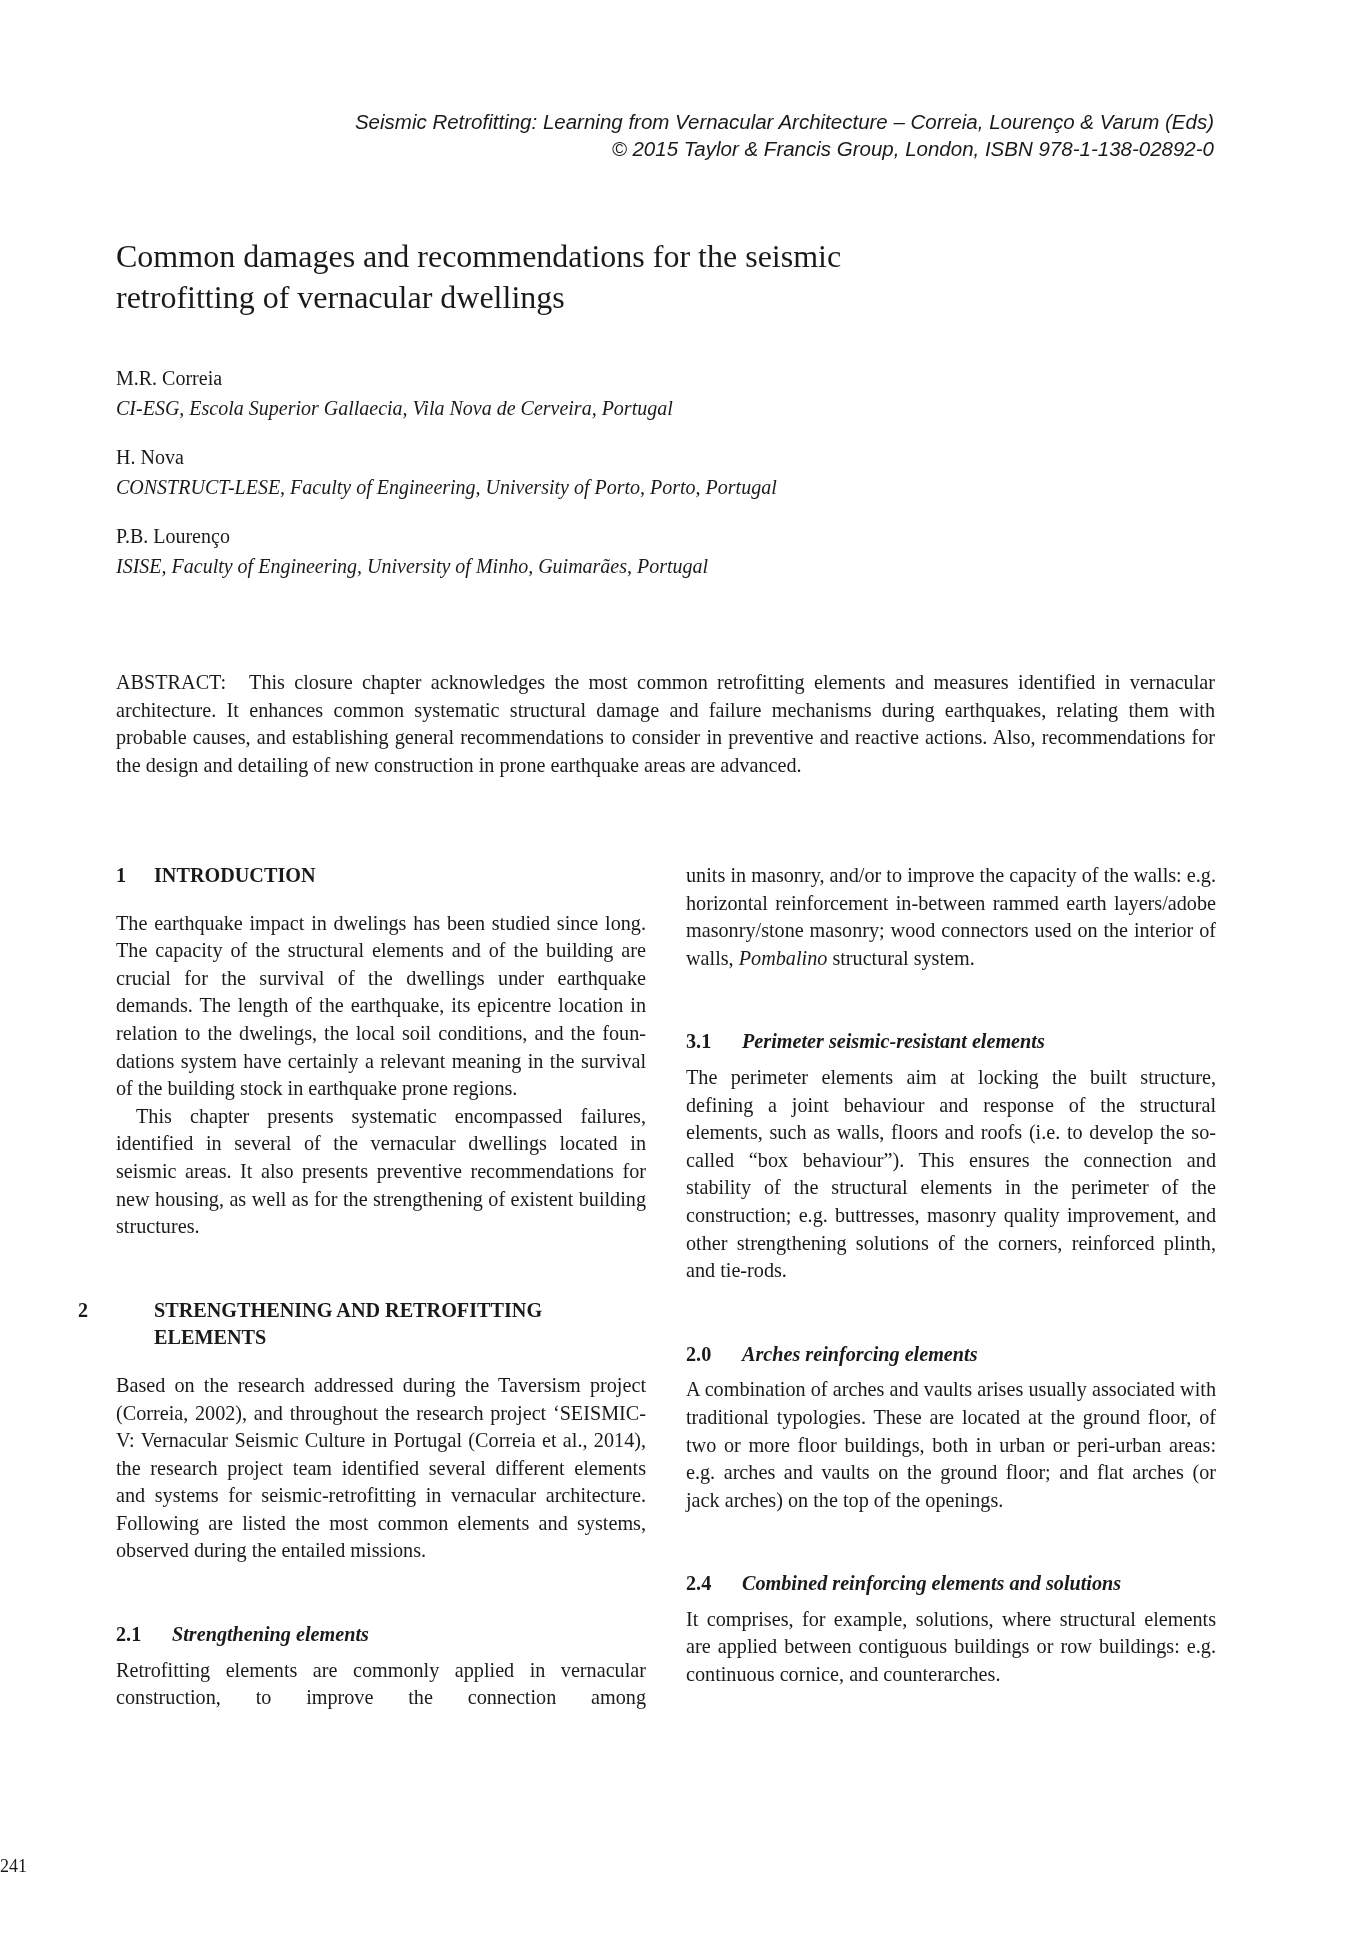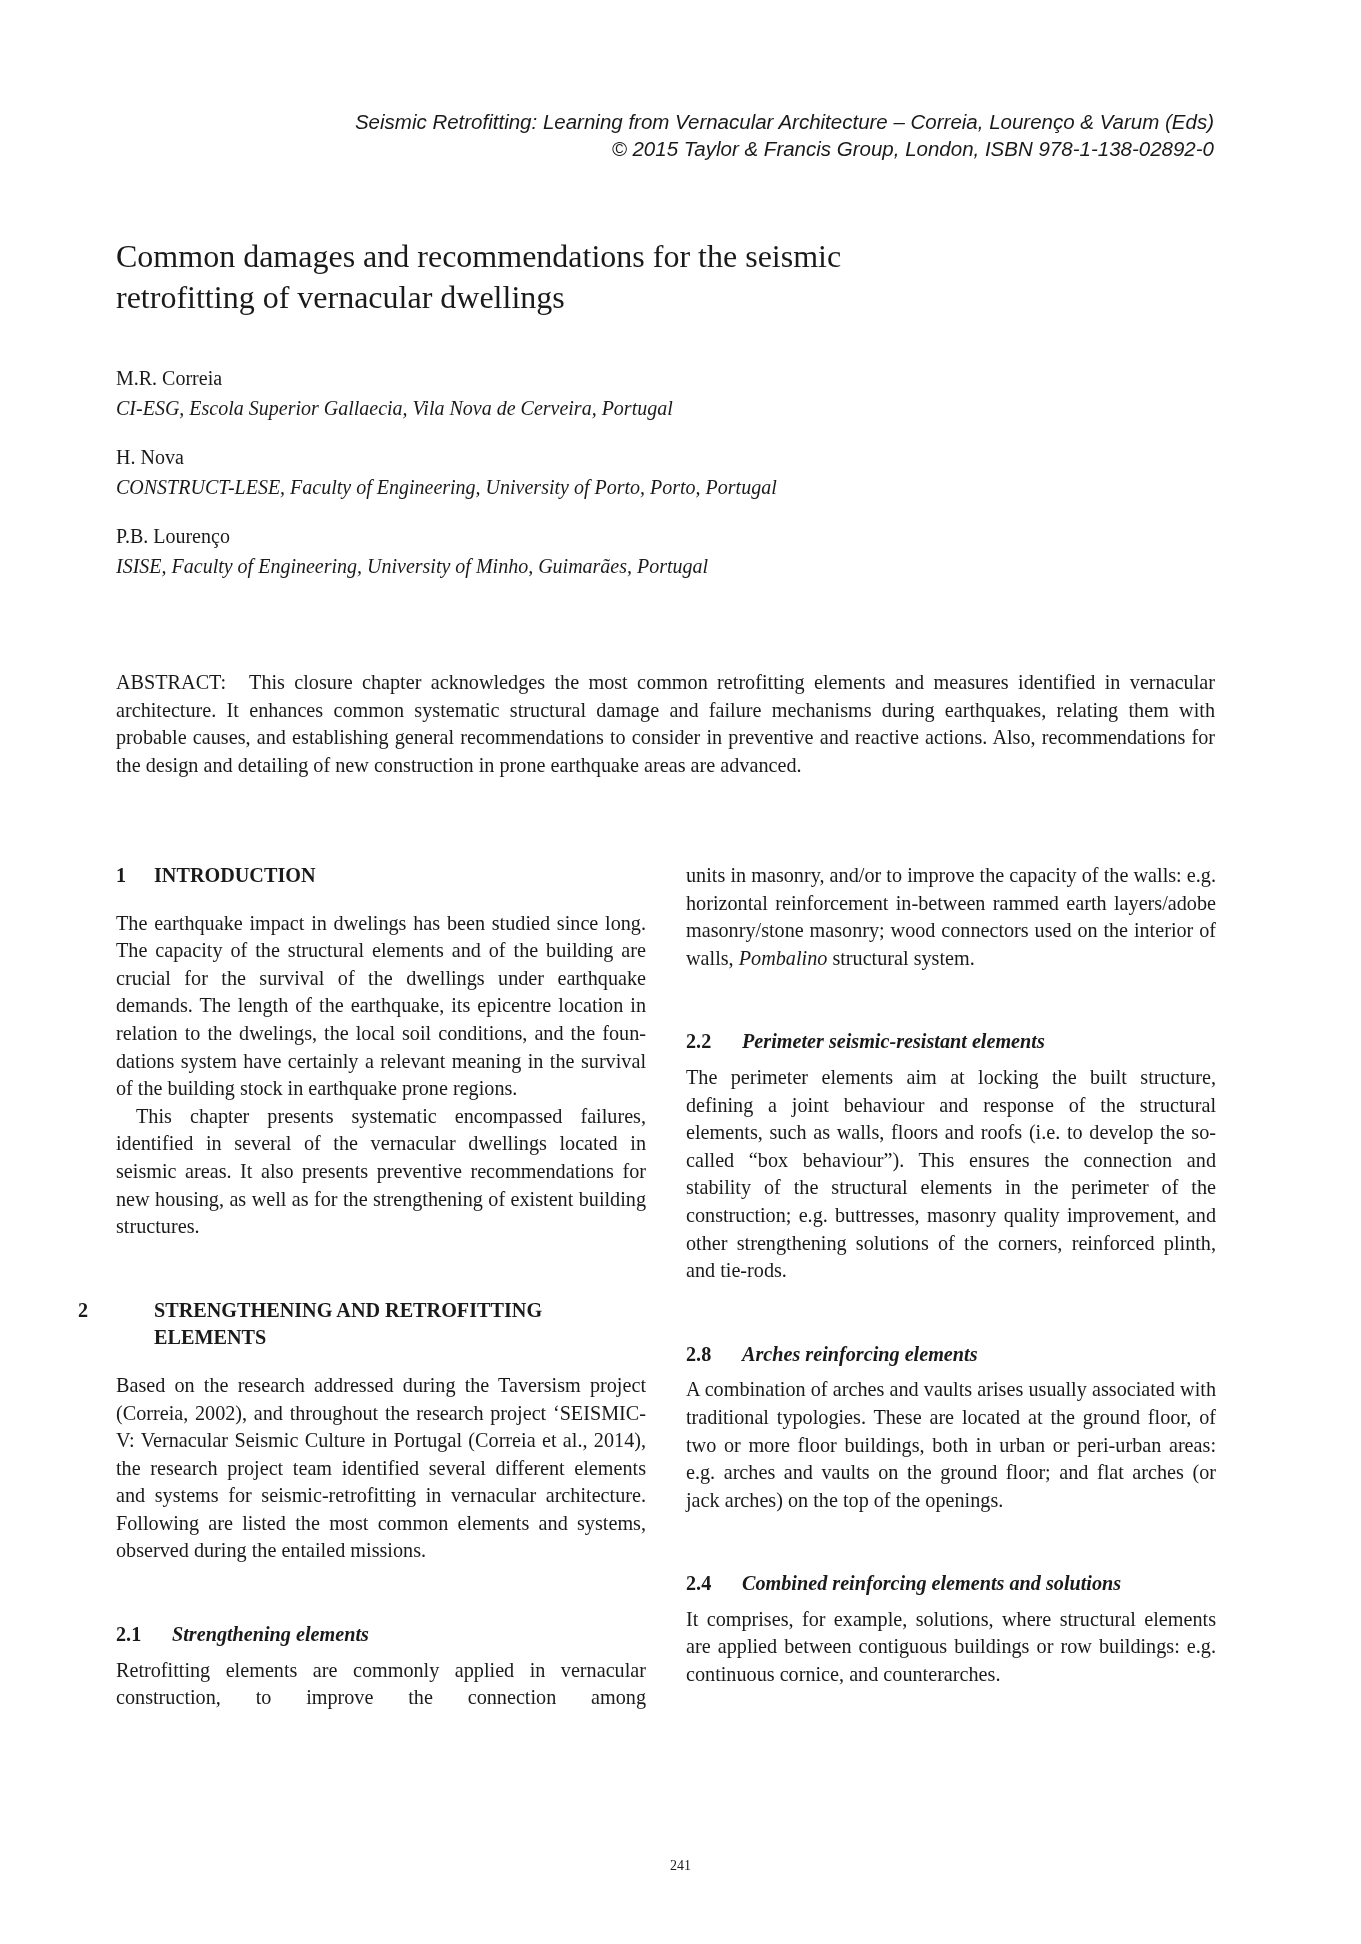--- a/index.html
+++ b/index.html
@@ -30,22 +30,22 @@
     .sec-head .num { display: inline-block; width: 38px; }
     .sec-head .lbl { }
     .sec-head.multi { padding-left: 38px; text-indent: -38px; }
     .sub-head { margin: 0; }
     .sub-head .num { display: inline-block; width: 56px; }
     .sub-head .lbl { font-style: italic; }
     p { margin: 0; text-align: justify; }
     p.indent { text-indent: 20px; }
     .it { font-style: italic; }
     .page-number {
-      left: 0; width: 1361px; top: 1853px; text-align: center;
-      font-family: "Liberation Serif", serif; font-size: 14px; line-height: 26px;
+      left: 0; width: 1361px; top: 1853px; 
+      font-family: "Liberation Serif", serif; font-size: 18px; line-height: 26px;
     }
   </style>
 </head>
 <body>
 
 <div class="abs running-header">
   <div>Seismic Retrofitting: Learning from Vernacular Architecture – Correia, Lourenço &amp; Varum (Eds)</div>
   <div>© 2015 Taylor &amp; Francis Group, London, ISBN 978-1-138-02892-0</div>
 </div>
 
@@ -89,28 +89,28 @@
   </h3>
   <div style="height:8px;"></div>
   <p style="text-align-last: justify;">Retrofitting elements are commonly applied in vernac­ular construction, to improve the connection among</p>
 </div>
 
 <div class="col col-right">
   <p><span>units in masonry, and/or to improve the capacity of the walls: e.g. horizontal reinforcement in-between rammed earth layers/adobe masonry/stone masonry; wood connectors used on the interior of walls,</span> <span class="it">Pombalino</span><span> structural system.</span></p>
 
   <div style="height:56px;"></div>
   <h3 class="sub-head sec-head">
-    <span class="num">2.2</span><span class="lbl">Perimeter seismic-resistant elements</span>
+    <span class="num">3.1</span><span class="lbl">Perimeter seismic-resistant elements</span>
   </h3>
   <div style="height:8px;"></div>
   <p>The perimeter elements aim at locking the built struc­ture, defining a joint behaviour and response of the structural elements, such as walls, floors and roofs (i.e. to develop the so-called “box behaviour”). This ensures the connection and stability of the struc­tural elements in the perimeter of the construction; e.g. buttresses, masonry quality improvement, and other strengthening solutions of the corners, reinforced plinth, and tie-rods.</p>
 
   <div style="height:56px;"></div>
   <h3 class="sub-head sec-head">
-    <span class="num">2.8</span><span class="lbl">Arches reinforcing elements</span>
+    <span class="num">2.0</span><span class="lbl">Arches reinforcing elements</span>
   </h3>
   <div style="height:8px;"></div>
   <p>A combination of arches and vaults arises usually asso­ciated with traditional typologies. These are located at the ground floor, of two or more floor buildings, both in urban or peri-urban areas: e.g. arches and vaults on the ground floor; and flat arches (or jack arches) on the top of the openings.</p>
 
   <div style="height:56px;"></div>
   <h3 class="sub-head sec-head">
     <span class="num">2.4</span><span class="lbl">Combined reinforcing elements and solutions</span>
   </h3>
   <div style="height:8px;"></div>
   <p>It comprises, for example, solutions, where structural elements are applied between contiguous buildings or row buildings: e.g. continuous cornice, and counter­arches.</p>

